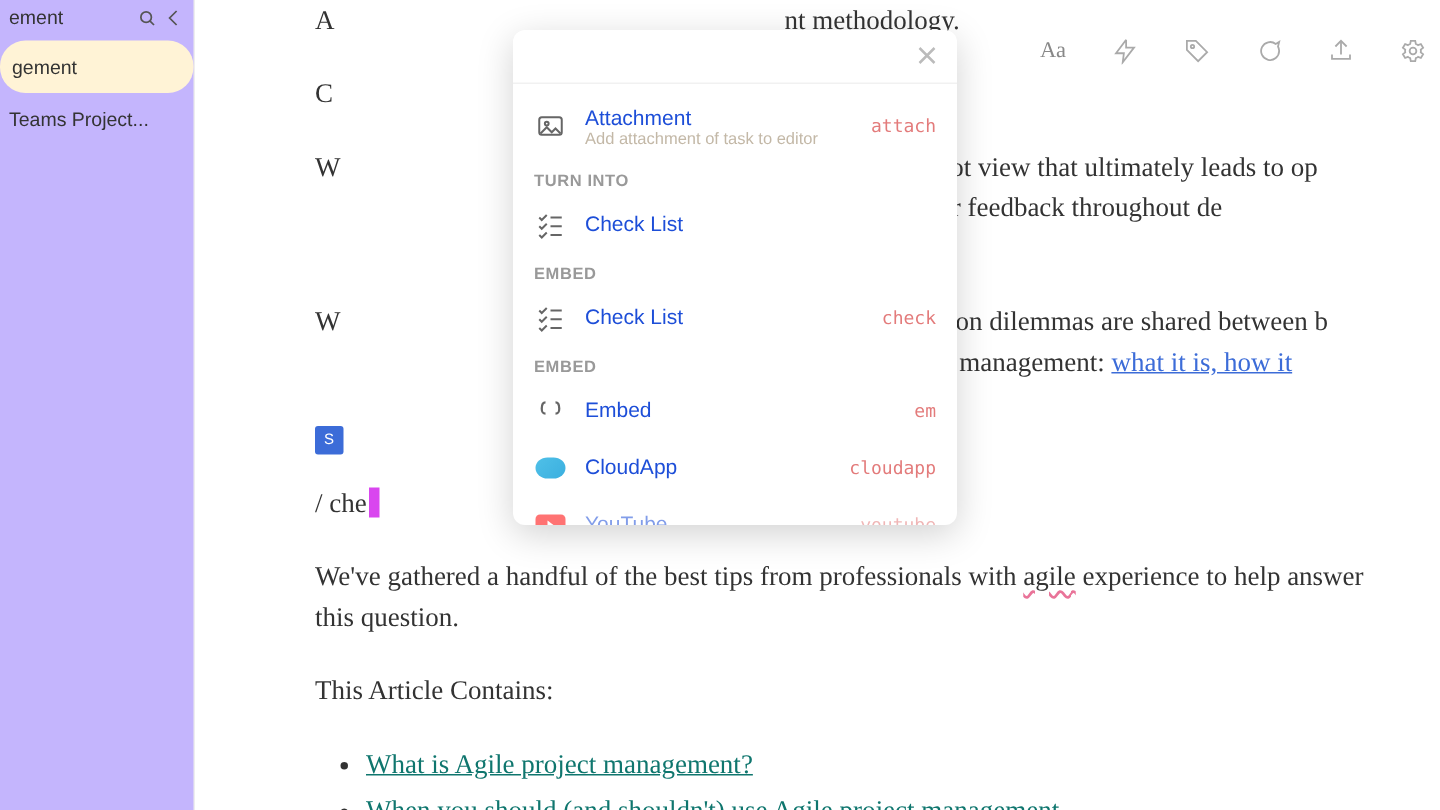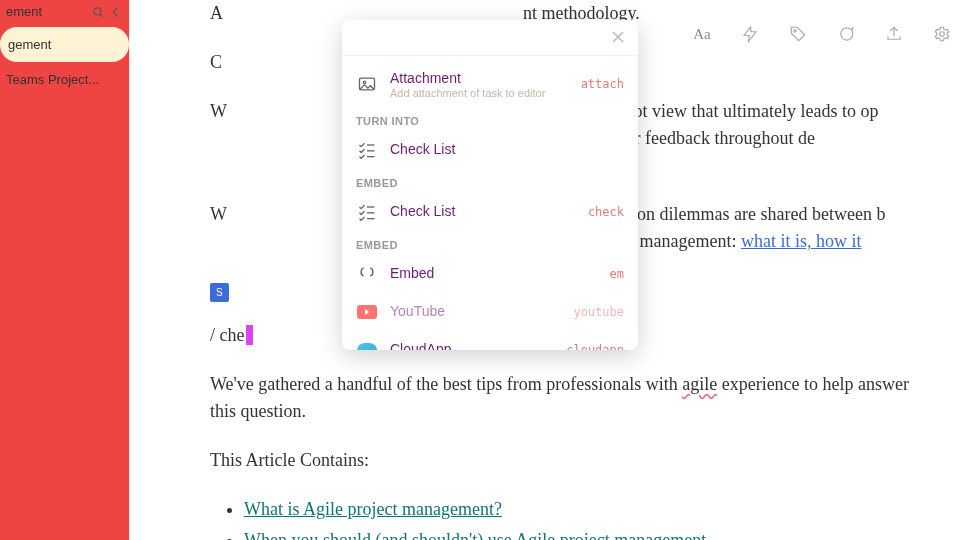--- a/index.html
+++ b/index.html
@@ -1,20 +1,20 @@
 <!DOCTYPE html>
 <html><head>
 <meta charset="utf-8">
 <style>
   * { box-sizing: border-box; margin: 0; padding: 0; }
   html, body { width: 960px; height: 540px; font-family: Georgia, 'Times New Roman', serif; overflow: hidden; background: #fff; color: #333; }
   body { display: flex; }
 
   
-  .sidebar { width: 130px; flex-shrink: 0; background: #ef4444; border-right: 1px solid #eee; font-family: -apple-system, Helvetica, Arial, sans-serif; font-size: 13px; color: #555; }
+  .sidebar { width: 130px; flex-shrink: 0; background: #c4b5fd; border-right: 1px solid #eee; font-family: -apple-system, Helvetica, Arial, sans-serif; font-size: 13px; color: #555; }
   .sidebar-top { display:flex; align-items:center; gap:6px; padding:4px 6px 8px; color:#333; }
   .sidebar-top .trunc { flex:1; white-space:nowrap; overflow:hidden; text-overflow:ellipsis; }
   .sidebar-top .acts { display:flex; gap:4px; }
   .sidebar-row { padding:10px 8px; white-space:nowrap; overflow:hidden; text-overflow:ellipsis; color:#333;border-radius:17px; }
   .sidebar-row.hl { background:#fff3d6; }
   .sidebar-row.sub { padding-left:6px; }
   .mini-icon { width:14px; height:14px; display:inline-block; vertical-align:middle; }
 
   
   .main { flex:1; position:relative; padding: 0 30px 40px 80px; }
@@ -43,21 +43,21 @@
     overflow:hidden; display:flex; flex-direction:column;
     z-index:50;
   }
   .pop-search { height:38px; border-bottom:1px solid #f1f1f1; display:flex; align-items:center; justify-content:flex-end; padding:0 10px; }
   .pop-close { width:20px; height:20px; color:#bbb; cursor:pointer; display:flex; align-items:center; justify-content:center; }
   .pop-body { overflow-y:auto; flex:1; padding-top:6px; }
   .pop-row { display:flex; align-items:center; gap:12px; padding:8px 14px; cursor:pointer; }
   .pop-icon { width:22px; height:22px; flex-shrink:0; display:flex; align-items:center; justify-content:center; color:#555; }
   .pop-icon svg { width:20px; height:20px; }
   .pop-text { flex:1; min-width:0; }
-  .pop-title { font-size:14px; color:#701a75; font-weight:500; line-height:1.2; }
+  .pop-title { font-size:14px; color:#1d4ed8; font-weight:500; line-height:1.2; }
   .pop-sub { font-size:11px; color:#c3b8a7; white-space:nowrap; overflow:hidden; text-overflow:ellipsis; }
   .pop-cmd { font-family:ui-monospace,Menlo,monospace; font-size:12px; color:#e37b7b; }
   .pop-sect { font-size:11px; font-weight:600; color:#999; letter-spacing:.4px; padding:8px 14px 4px; }
 
   
   .cloud-blob { width:20px; height:14px; background:linear-gradient(135deg,#4fc0e8,#3bafdf); border-radius:8px 8px 8px 8px / 7px 7px 7px 7px; position:relative; }
   .yt-blob { width:20px; height:14px; background:#ff0000; border-radius:3px; position:relative; }
   .yt-blob::after { content:''; position:absolute; left:8px; top:4px; border-left:4px solid #fff; border-top:3px solid transparent; border-bottom:3px solid transparent; }
 </style>
 </head>
@@ -185,38 +185,38 @@
               <path d="M8 5c-3 0-3 3-3 5s0 4 3 4"></path>
               <path d="M16 5c3 0 3 3 3 5s0 4-3 4"></path>
             </svg>
         </div>
         <div class="pop-text">
             <div class="pop-title">Embed</div>
           </div>
         <div class="pop-cmd">em</div>
       </div>
 
+      <div class="pop-row">
+        <div class="pop-icon">
+            <div class="cloud-blob"></div>
+          </div>
+        <div class="pop-text">
+            <div class="pop-title">CloudApp</div>
+          </div>
+        <div class="pop-cmd">cloudapp</div>
+      </div>
+
       <div class="pop-row" style="opacity:.55;">
         <div class="pop-icon">
             <div class="yt-blob"></div>
           </div>
         <div class="pop-text">
             <div class="pop-title">YouTube</div>
           </div>
         <div class="pop-cmd">youtube</div>
-      </div>
-
-      <div class="pop-row">
-        <div class="pop-icon">
-            <div class="cloud-blob"></div>
-          </div>
-        <div class="pop-text">
-            <div class="pop-title">CloudApp</div>
-          </div>
-        <div class="pop-cmd">cloudapp</div>
       </div>
 
     </div>
   </div>
 
   <div class="rail">
     <div class="rail-btn" style="font-family:Georgia;font-size:15px;color:#888;">Aa</div>
     <div class="rail-btn">
       <svg viewBox="0 0 24 24" fill="none" stroke="#aaa" stroke-width="1.6">
           <polyline points="13 2 4 14 11 14 10 22 20 9 13 9 13 2"></polyline>

